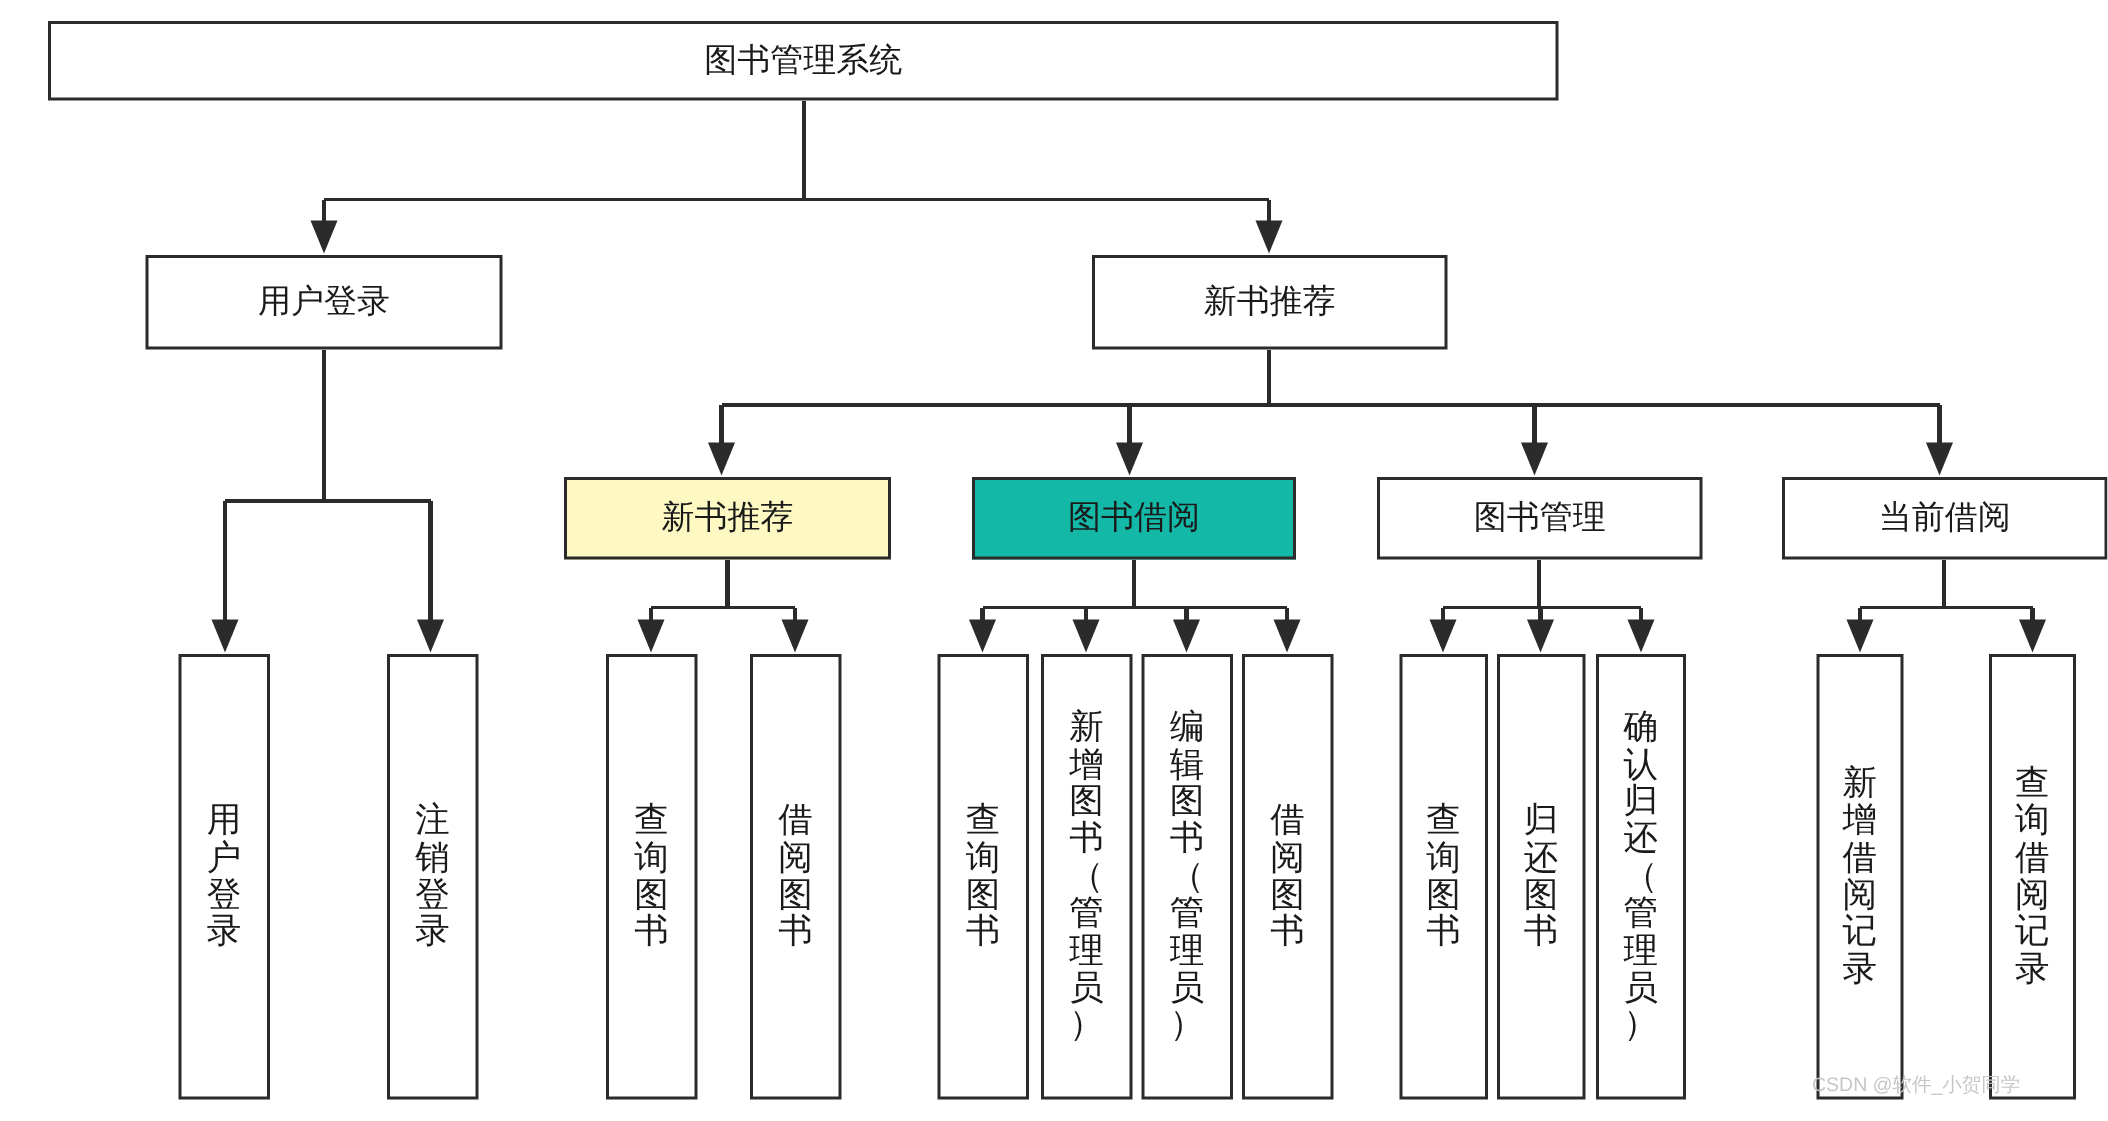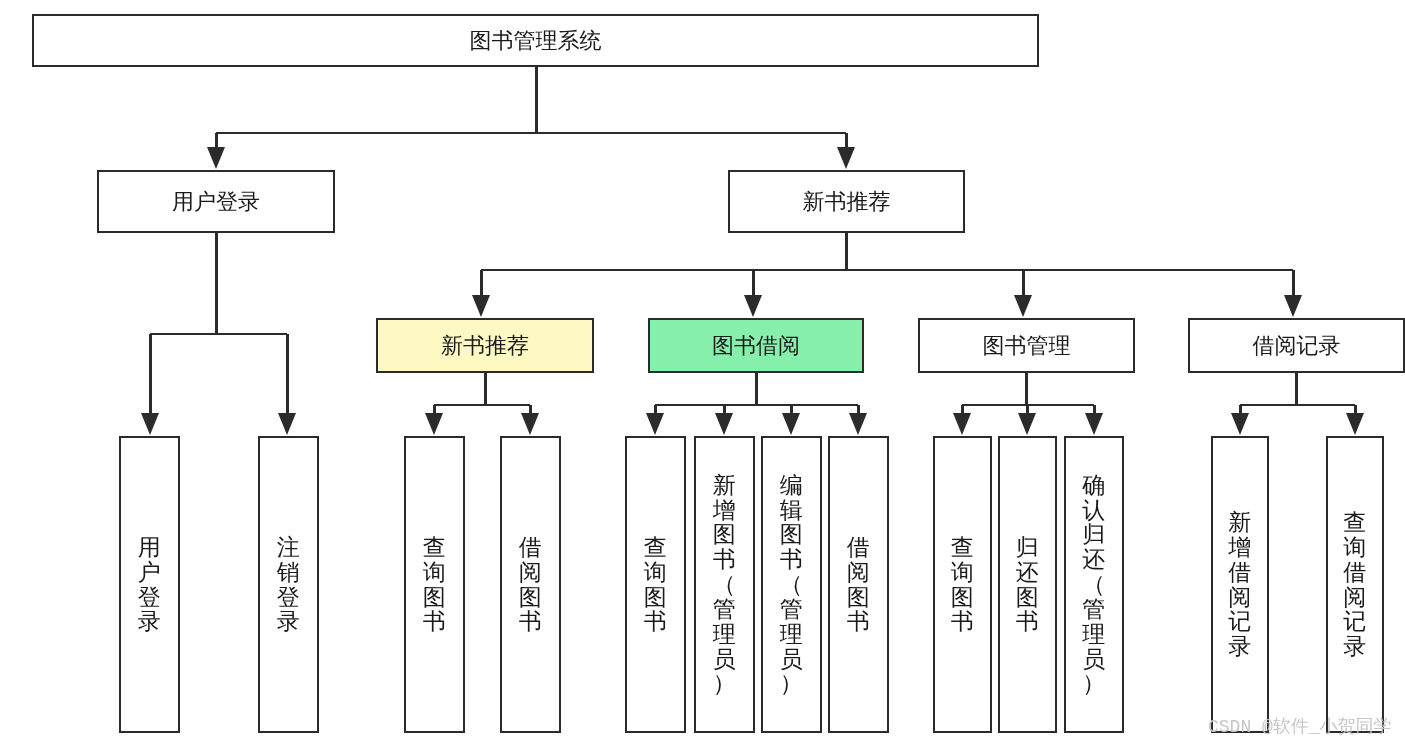--- a/index.html
+++ b/index.html
@@ -49,23 +49,23 @@
     justify-content: center;
   }
   .node.vertical .node-label {
     font-size: 23px;
     line-height: 1.08;
     letter-spacing: 0.5px;
   }
   .watermark {
     position: absolute;
     color: #c6c6c6;
-    font-size: 18px;
+    font-size: 13px;
     white-space: nowrap;
-    font-family: Liberation Mono, monospace;
+    font-family: Liberation Sans, sans-serif;
   }
 </style>
 </head>
 <body>
 
 <div id="canvas" style="background: rgb(255, 255, 255);">
   <svg id="edges" viewBox="0 0 1405 747" xmlns="http://www.w3.org/2000/svg">
       <g></g>
       <line x1="520" y1="67" x2="520" y2="133" stroke="#2b2b2b" stroke-width="3" shape-rendering="crispEdges"></line>
       <line x1="200" y1="133" x2="830" y2="133" stroke="#2b2b2b" stroke-width="2.5" shape-rendering="crispEdges"></line>
@@ -132,28 +132,28 @@
       </div>
       <div class="node horizontal" style="left: 81px; top: 170px; width: 238px; height: 63px; border-color: rgb(43, 43, 43); background: rgb(255, 255, 255); color: rgb(26, 26, 26);">
         <span class="node-label">用户登录</span>
       </div>
       <div class="node horizontal" style="left: 712px; top: 170px; width: 237px; height: 63px; border-color: rgb(43, 43, 43); background: rgb(255, 255, 255); color: rgb(26, 26, 26);">
         <span class="node-label">新书推荐</span>
       </div>
       <div class="node horizontal" style="left: 360px; top: 318px; width: 218px; height: 55px; border-color: rgb(43, 43, 43); background: #fef9c3; color: rgb(26, 26, 26);">
         <span class="node-label">新书推荐</span>
       </div>
-      <div class="node horizontal" style="left: 632px; top: 318px; width: 216px; height: 55px; border-color: rgb(43, 43, 43); background: #86efac; color: rgb(26, 26, 26);">
+      <div class="node horizontal" style="left: 632px; top: 318px; width: 216px; height: 55px; border-color: rgb(43, 43, 43); background: #14b8a6; color: rgb(26, 26, 26);">
         <span class="node-label">图书借阅</span>
       </div>
       <div class="node horizontal" style="left: 902px; top: 318px; width: 217px; height: 55px; border-color: rgb(43, 43, 43); background: rgb(255, 255, 255); color: rgb(26, 26, 26);">
         <span class="node-label">图书管理</span>
       </div>
       <div class="node horizontal" style="left: 1172px; top: 318px; width: 217px; height: 55px; border-color: rgb(43, 43, 43); background: rgb(255, 255, 255); color: rgb(26, 26, 26);">
-        <span class="node-label">借阅记录</span>
+        <span class="node-label">当前借阅</span>
       </div>
       <div class="node vertical" style="left: 103px; top: 436px; width: 61px; height: 297px; border-color: rgb(43, 43, 43); background: rgb(255, 255, 255); color: rgb(26, 26, 26);">
         <span class="node-label">用
 户
 登
 录</span>
       </div>
       <div class="node vertical" style="left: 242px; top: 436px; width: 61px; height: 297px; border-color: rgb(43, 43, 43); background: rgb(255, 255, 255); color: rgb(26, 26, 26);">
         <span class="node-label">注
 销

